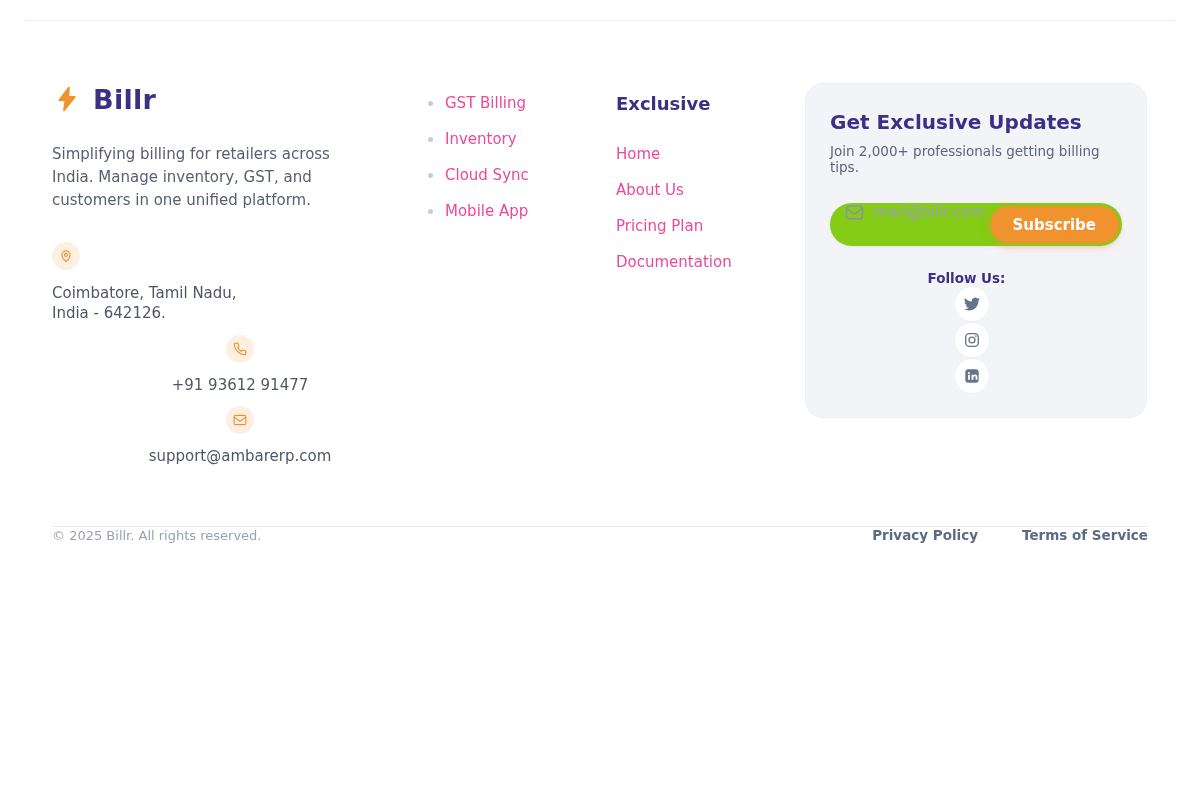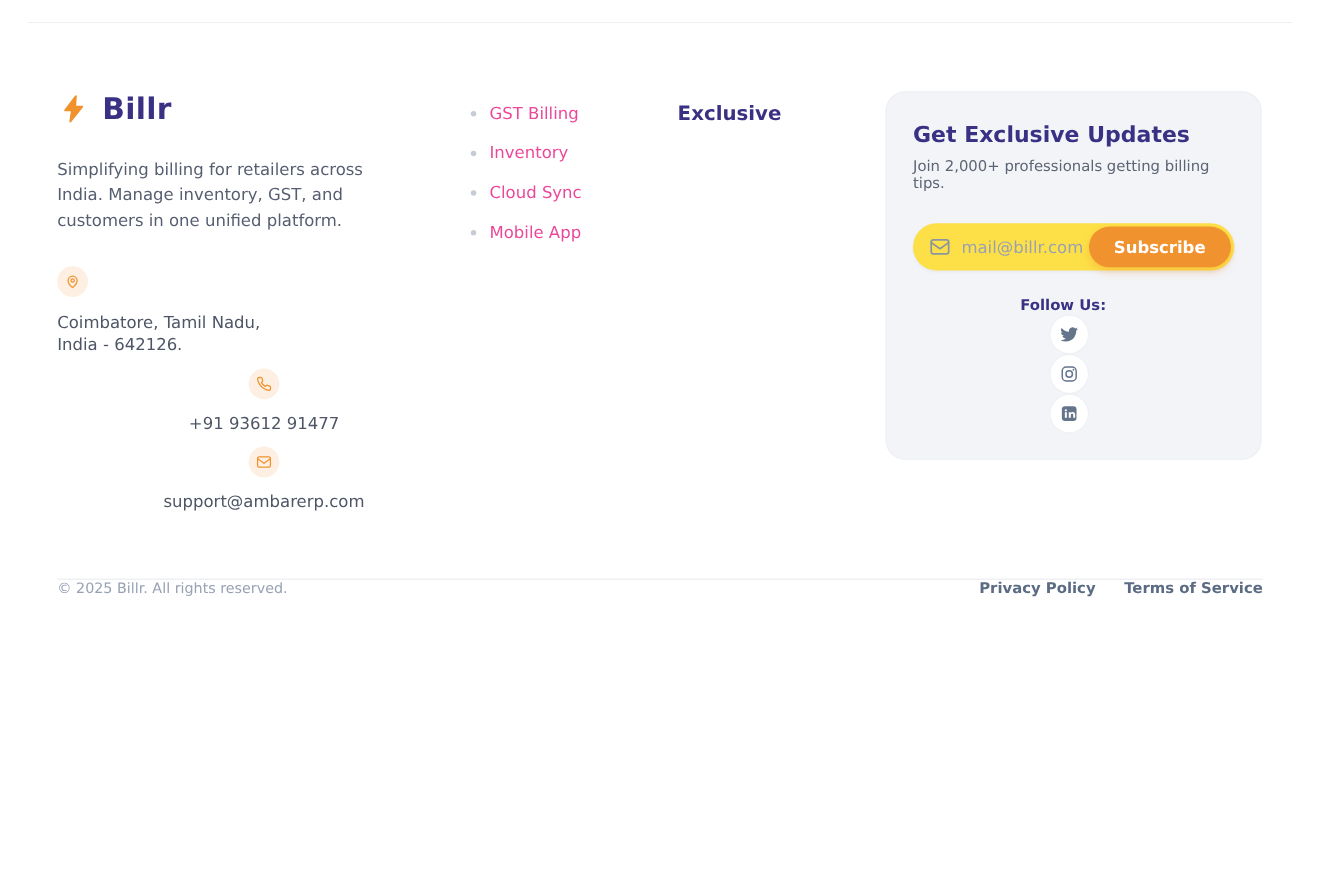--- a/index.html
+++ b/index.html
@@ -29,33 +29,33 @@
   .col-title { font-size:18px; font-weight:bold; color:#3a3184; margin-bottom:30px; }
   .link-list { list-style:none; }
   .link-list li { display:flex; align-items:center; gap:12px; margin-bottom:16px; height:20px; font-size:15px; color:#ec4899; cursor:pointer; }
   .bullet { width:5px; height:5px; border-radius:50%; background:#c6cbd4; flex:0 0 5px; }
 
   
   .col-newsletter { width:342px; flex:0 0 342px; }
   .nl-card { background:#f3f4f8; border:1px solid #eceef4; border-radius:18px; padding:26px 24px 23px; }
   .nl-title { font-size:20px; font-weight:bold; color:#3a3184; }
   .nl-sub { margin-top:9px; font-size:13.5px; color:#5d6575; }
-  .nl-form { margin-top:28px; position:relative; background:#fde047; border-radius:22px; height:43px; display:flex; align-items:center; padding-left:15px; box-shadow:0 1px 3px rgba(30,40,70,0.06); }
+  .nl-form { margin-top:28px; position:relative; background:#84cc16; border-radius:22px; height:43px; display:flex; align-items:flex-start; padding-left:15px; box-shadow:0 1px 3px rgba(30,40,70,0.06); }
   .nl-input { border:none; outline:none; background:transparent; margin-left:10px; font-size:15px; color:#4e5666; width:130px; font-family:"DejaVu Sans","Liberation Sans",sans-serif; }
   .nl-input::placeholder { color:#9aa2b1; }
   .nl-btn { position:absolute; right:3px; top:3px; bottom:3px; border:none; border-radius:19px; background:#f0922d; color:#ffffff; font-weight:bold; font-size:15px; padding:0 23px; cursor:pointer; box-shadow:0 4px 8px rgba(240,146,45,0.35); font-family:"DejaVu Sans","Liberation Sans",sans-serif; }
   .follow-row { margin-top:24px; display:flex; align-items:center;flex-direction:column; }
   .follow-label { font-size:13.5px; font-weight:bold; color:#3a3184; margin-right:19px; }
   .social-circle { width:36px; height:36px; border-radius:50%; background:#ffffff; border:1px solid #eef0f4; display:flex; align-items:center; justify-content:center; margin-right:8px; cursor:pointer; }
 
   
   .bottom-divider { height:1px; background:#e9eaef; margin:61px 52px 0; }
   .bottom-row { display:flex; justify-content:space-between; align-items:center; padding:0 52px; }
   .copyright { font-size:13px; color:#98a1b3; }
-  .legal-links { display:flex; gap:26px; }
+  .legal-links { display:flex; gap:44px; }
   .legal-link { font-size:13.5px; font-weight:bold; color:#5b6b83; cursor:pointer; }
 </style>
 </head>
 <body>
 
 <div class="top-divider"></div>
 
 <div class="footer-main">
 
   <div class="col-brand">
@@ -121,20 +121,34 @@
         </li>
       <li>
           <span class="bullet"></span>
           <span>Mobile App</span>
         </li>
     </ul>
   </div>
 
   <div class="col-resources">
     <div class="col-title">Exclusive</div>
+    <ul class="link-list">
+      <li>
+          <span>Home</span>
+        </li>
+      <li>
+          <span>About Us</span>
+        </li>
+      <li>
+          <span>Pricing Plan</span>
+        </li>
+      <li>
+          <span>Documentation</span>
+        </li>
+    </ul>
   </div>
 
   <div class="col-newsletter">
     <div class="nl-card">
       <div class="nl-title">Get Exclusive Updates</div>
       <div class="nl-sub">Join 2,000+ professionals getting billing tips.</div>
 
       <div class="nl-form">
         <span style="display:flex;">
           <svg width="19" height="19" viewBox="0 0 24 24" fill="none" stroke="#8b94a3" stroke-width="2" stroke-linecap="round" stroke-linejoin="round">

